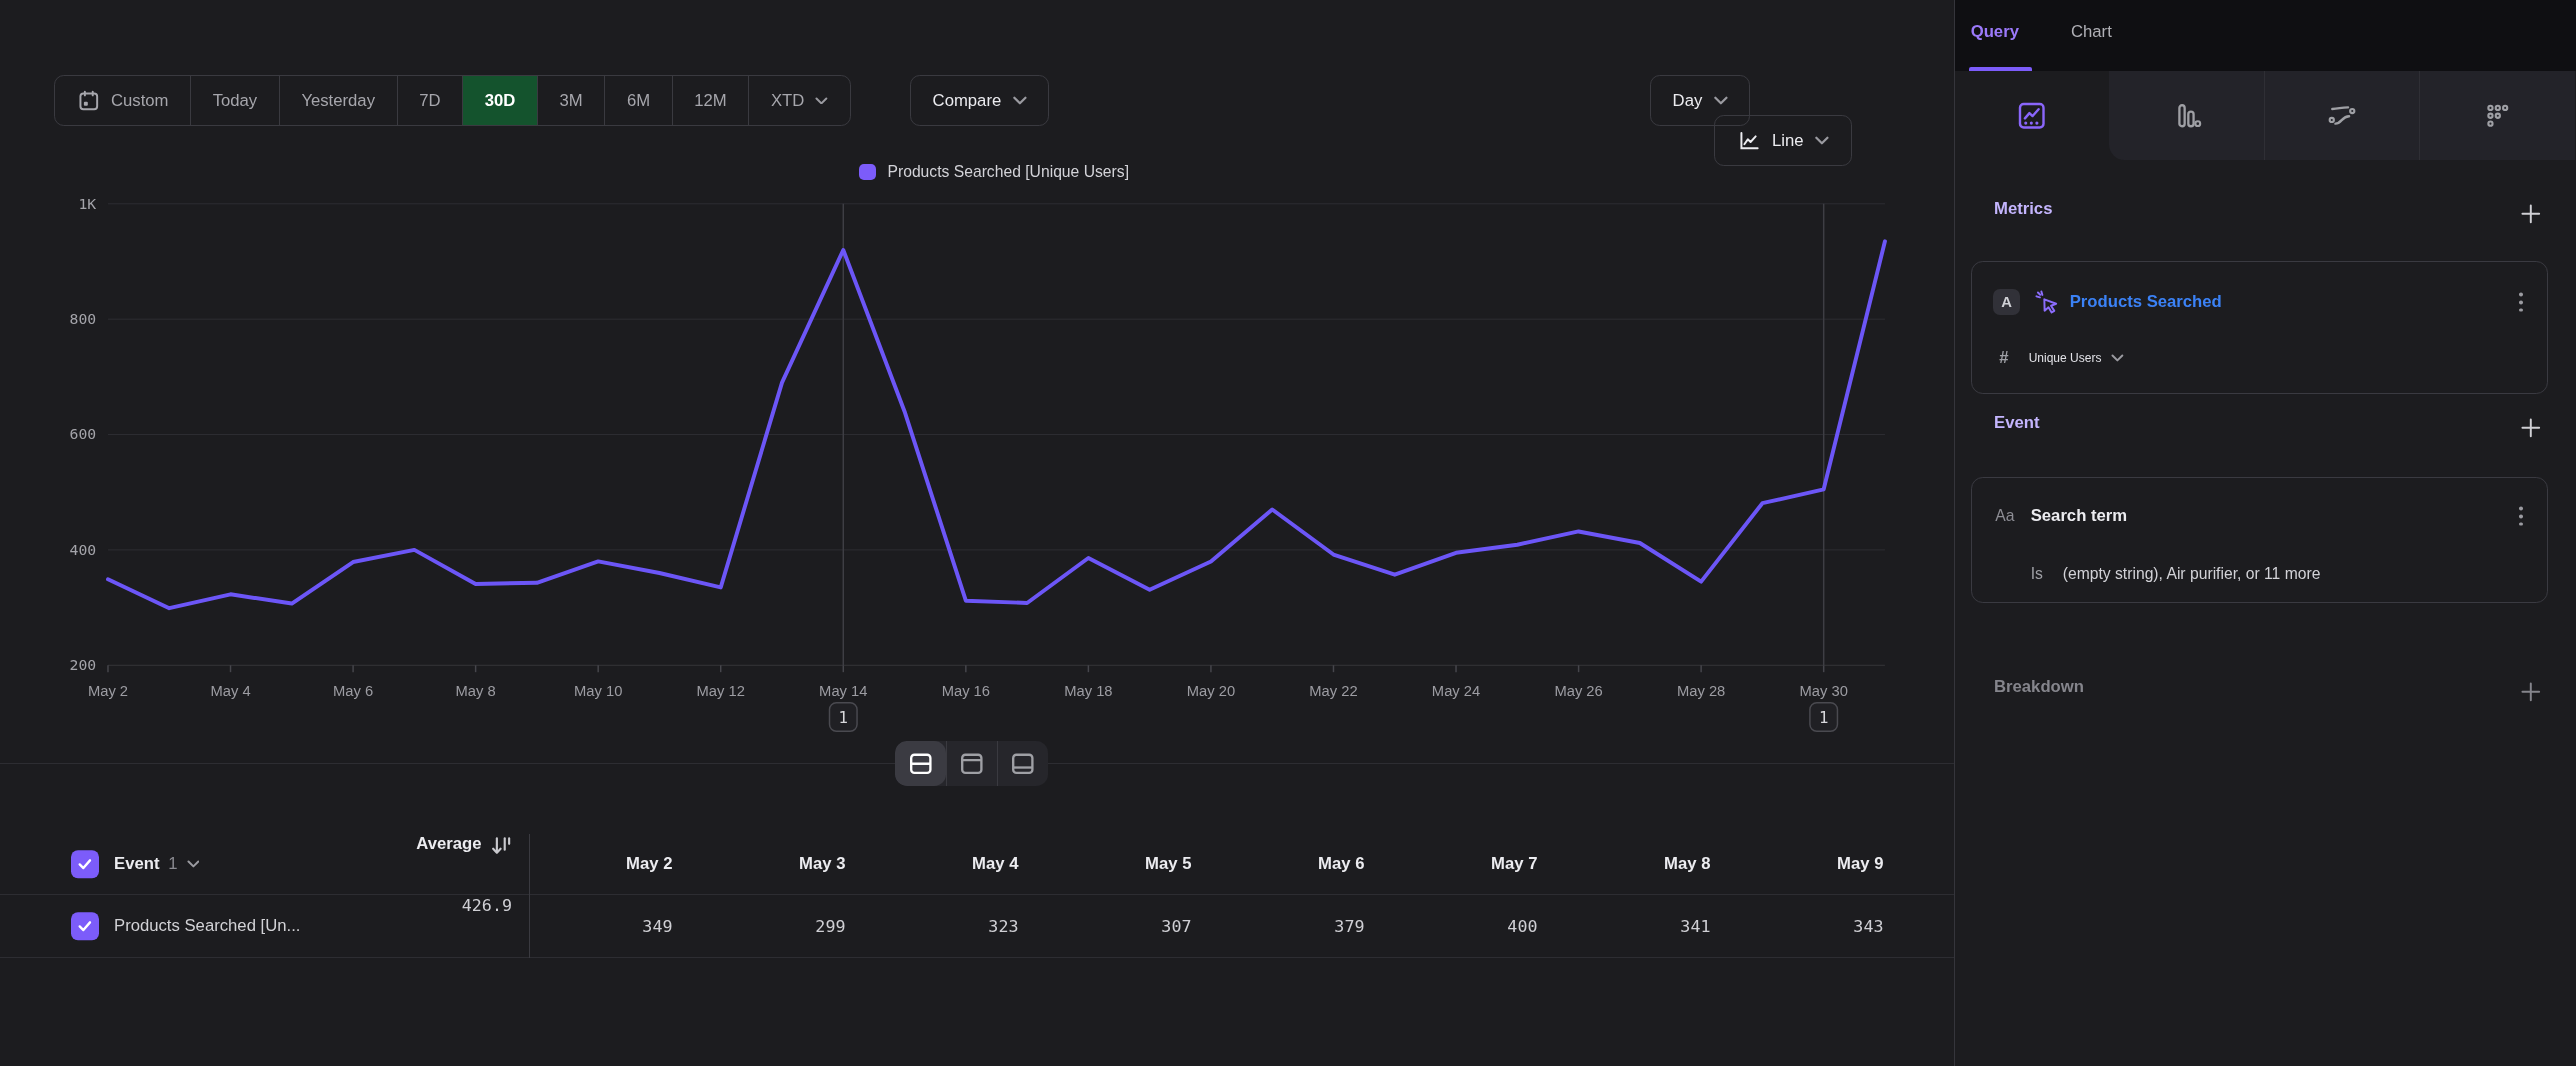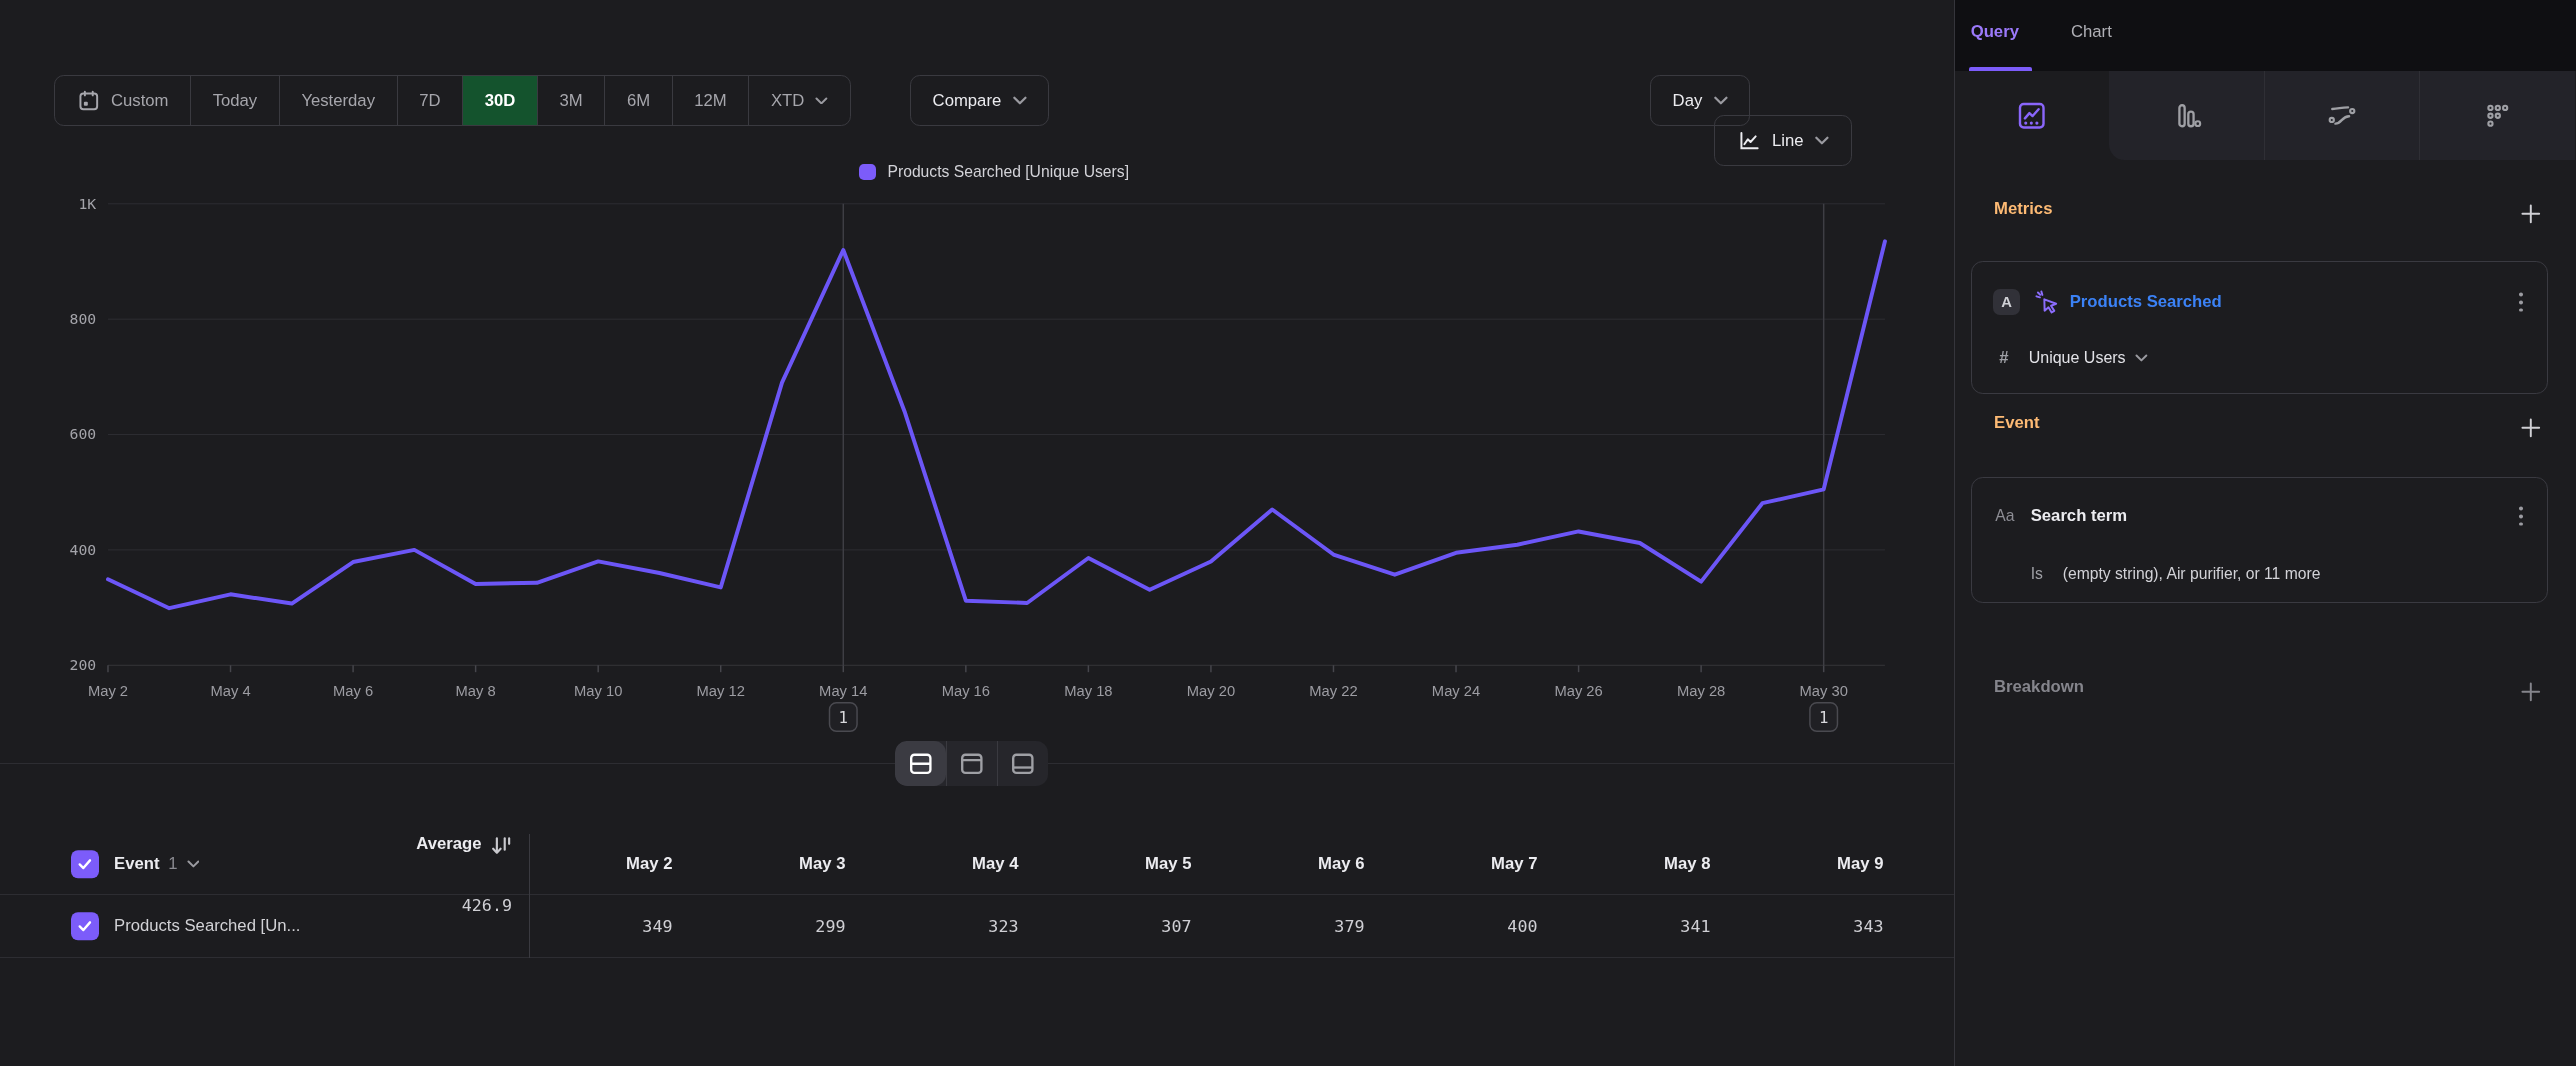--- a/index.html
+++ b/index.html
@@ -89,38 +89,38 @@
   #view-tabs { position:absolute; left:0; top:71px; width:621px; height:89px; }
   .vt-cell { position:absolute; top:0; height:89px; width:154px; display:flex;
              align-items:center; justify-content:center; cursor:pointer; }
   #vt-insights { left:0; color:#8a66fb; }
   #vt-strip { position:absolute; left:154px; top:0; width:466px; height:89px; background:#232329;
               border-bottom-left-radius:15.7px; display:flex; }
   .vt-inner { width:155px; height:100%; display:flex; align-items:center; justify-content:center;
               color:#9fa0a5; cursor:pointer; }
   .vt-inner + .vt-inner { border-left:1px solid #2f2f35; }
 
-  .rp-heading { position:absolute; left:39px; font-size:16.7px; font-weight:700; color:#fdba74; }
+  .rp-heading { position:absolute; left:39px; font-size:16.7px; font-weight:700; color:#c4b5fd; }
   .plus-btn { position:absolute; left:561px; width:29.5px; height:29.5px; display:flex; align-items:center;
               justify-content:center; color:#cfcfd4; cursor:pointer; }
   .rp-card { position:absolute; left:15.7px; width:577px; border:1px solid #3a3a41; border-radius:11.8px; }
   .card-row1 { position:absolute; left:0; top:23.6px; width:100%; height:33px; display:flex;
                align-items:center; }
   .card-row2 { position:absolute; left:0; width:100%; height:25.6px; display:flex; align-items:center; }
   .a-badge { position:absolute; left:21.6px; width:26.6px; height:26.6px; background:#313138; border-radius:6.9px;
              display:flex; align-items:center; justify-content:center; font-size:14.8px; font-weight:700;
              color:#cfd0d5; }
   .metric-icon { position:absolute; left:61px; display:flex; color:#8b6cfc; }
   .card-title { position:absolute; left:98px; font-size:16.7px; font-weight:700; color:#3b82f6;text-align:center; }
   .kebab { position:absolute; right:19.7px; top:50%; transform:translateY(-50%); display:flex;
            flex-direction:column; gap:3.9px; cursor:pointer; padding:3.9px; }
   .kebab i { width:3.9px; height:3.9px; border-radius:50%; background:#9b9ba1; }
   .hash { position:absolute; left:27.6px; font-size:16.7px; font-weight:700; color:#9fa0a6; }
   .agg-wrap { position:absolute; left:57px; display:flex; align-items:center; gap:9.8px; cursor:pointer; }
-  .agg-label { font-size:16px; color:#e2e2e7; font-weight:500; }
+  .agg-label { font-size:12px; color:#e2e2e7; font-weight:500; }
   .aa { position:absolute; left:23.6px; font-size:15.7px; color:#8d8d94; }
   .f-name { position:absolute; left:59px; font-size:16.7px; font-weight:700; color:#ececf0; }
   .f-op { position:absolute; left:59px; font-size:15.7px; color:#9fa0a6; }
   .f-val { position:absolute; left:91px; font-size:15.7px; color:#d2d2d7; }
 </style>
 </head>
 <body>
 
 <div id="app">
 

